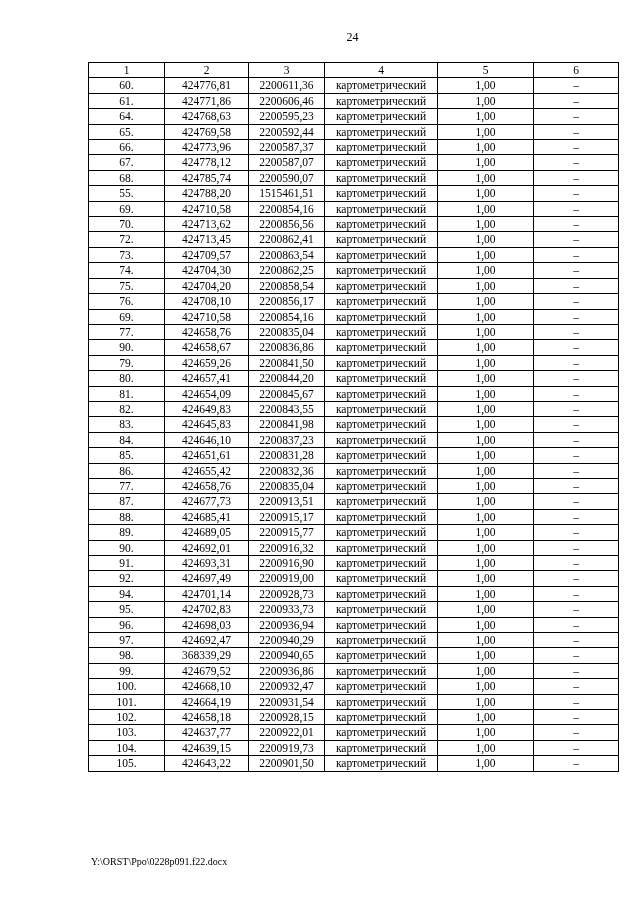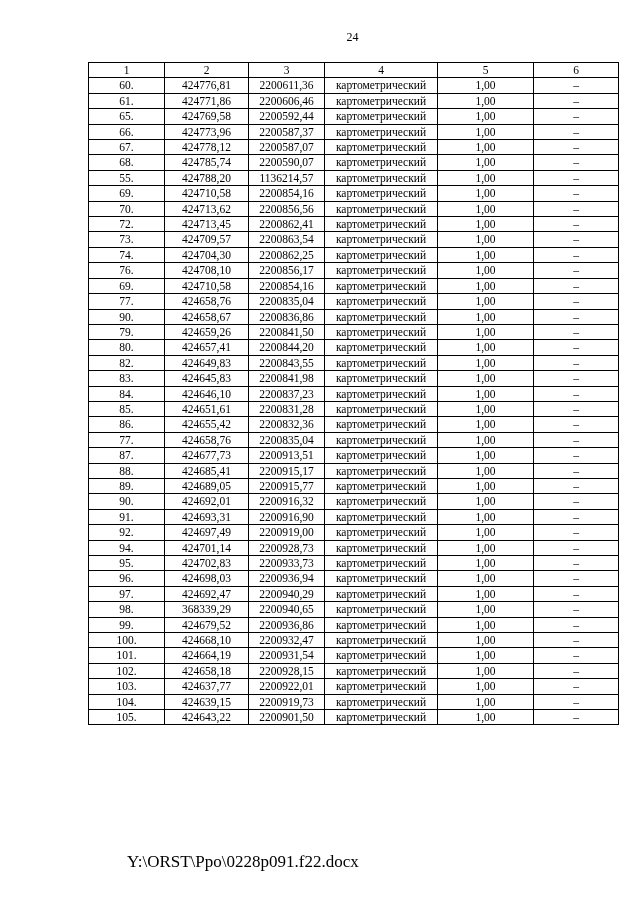--- a/index.html
+++ b/index.html
@@ -41,23 +41,22 @@
     padding: 0;
     height: 14.4px;
     line-height: 14.4px;
     white-space: nowrap;
     overflow: hidden;
   }
   .footer-path {
     position: absolute;
     top: 855px;
     left: 91px;
-    font-size: 17px;
+    font-size: 10px;
     line-height: 14px;
-    margin-left: 36px;
   }
 </style>
 </head>
 <body>
 
 <div class="page-number">24</div>
 
 <table class="coords">
   <colgroup>
     <col style="width:76px">
@@ -88,20 +87,28 @@
       </tr>
       <tr>
         <td>61.</td>
         <td>424771,86</td>
         <td>2200606,46</td>
         <td>картометрический</td>
         <td>1,00</td>
         <td>–</td>
       </tr>
       <tr>
+        <td>64.</td>
+        <td>424768,63</td>
+        <td>2200595,23</td>
+        <td>картометрический</td>
+        <td>1,00</td>
+        <td>–</td>
+      </tr>
+      <tr>
         <td>65.</td>
         <td>424769,58</td>
         <td>2200592,44</td>
         <td>картометрический</td>
         <td>1,00</td>
         <td>–</td>
       </tr>
       <tr>
         <td>66.</td>
         <td>424773,96</td>
@@ -122,21 +129,21 @@
         <td>68.</td>
         <td>424785,74</td>
         <td>2200590,07</td>
         <td>картометрический</td>
         <td>1,00</td>
         <td>–</td>
       </tr>
       <tr>
         <td>55.</td>
         <td>424788,20</td>
-        <td>1136214,57</td>
+        <td>1515461,51</td>
         <td>картометрический</td>
         <td>1,00</td>
         <td>–</td>
       </tr>
       <tr>
         <td>69.</td>
         <td>424710,58</td>
         <td>2200854,16</td>
         <td>картометрический</td>
         <td>1,00</td>
@@ -168,20 +175,28 @@
       </tr>
       <tr>
         <td>74.</td>
         <td>424704,30</td>
         <td>2200862,25</td>
         <td>картометрический</td>
         <td>1,00</td>
         <td>–</td>
       </tr>
       <tr>
+        <td>75.</td>
+        <td>424704,20</td>
+        <td>2200858,54</td>
+        <td>картометрический</td>
+        <td>1,00</td>
+        <td>–</td>
+      </tr>
+      <tr>
         <td>76.</td>
         <td>424708,10</td>
         <td>2200856,17</td>
         <td>картометрический</td>
         <td>1,00</td>
         <td>–</td>
       </tr>
       <tr>
         <td>69.</td>
         <td>424710,58</td>
@@ -211,20 +226,28 @@
         <td>424659,26</td>
         <td>2200841,50</td>
         <td>картометрический</td>
         <td>1,00</td>
         <td>–</td>
       </tr>
       <tr>
         <td>80.</td>
         <td>424657,41</td>
         <td>2200844,20</td>
+        <td>картометрический</td>
+        <td>1,00</td>
+        <td>–</td>
+      </tr>
+      <tr>
+        <td>81.</td>
+        <td>424654,09</td>
+        <td>2200845,67</td>
         <td>картометрический</td>
         <td>1,00</td>
         <td>–</td>
       </tr>
       <tr>
         <td>82.</td>
         <td>424649,83</td>
         <td>2200843,55</td>
         <td>картометрический</td>
         <td>1,00</td>

